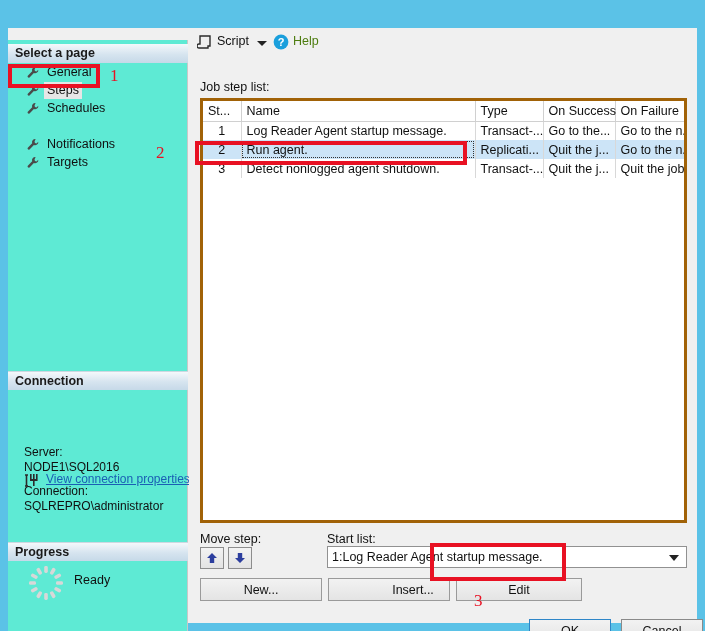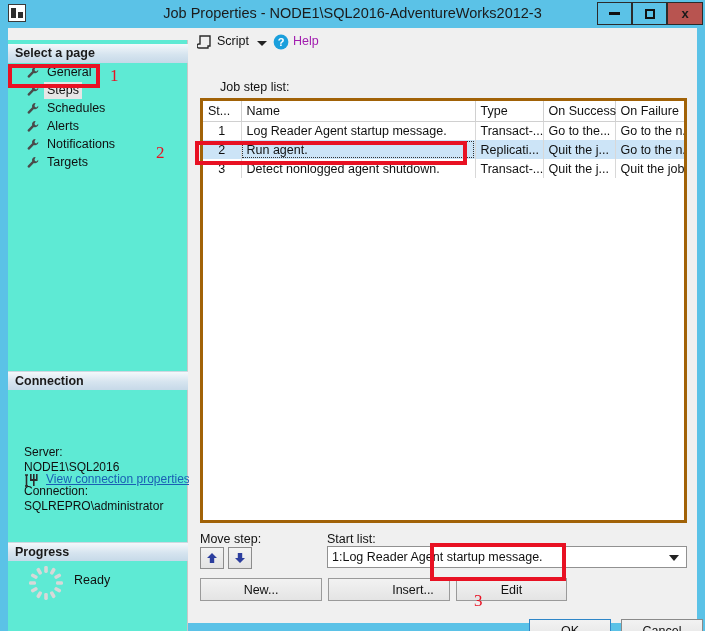--- a/index.html
+++ b/index.html
@@ -154,25 +154,25 @@
   }
   #script-icon { position: absolute; left: 8px; top: 7px; width: 15px; height: 15px; }
   #script-label { position: absolute; left: 28px; top: 6px; font-size: 12.5px; color: #111; }
   #script-caret {
     position: absolute; left: 68px; top: 13px;
     width: 0; height: 0;
     border-left: 5px solid transparent; border-right: 5px solid transparent;
     border-top: 5px solid #222;
   }
   #help-icon { position: absolute; left: 84px; top: 6px; width: 16px; height: 16px; }
-  #help-label { position: absolute; left: 104px; top: 6px; font-size: 12.5px; color: #a21caf; }
+  #help-label { position: absolute; left: 104px; top: 6px; font-size: 12.5px; color: #4d7c0f; }
 
   #list-caption {
     position: absolute; left: 11px; top: 52px;
-    font-size: 12.5px; color: #111; margin-left: 20px;
+    font-size: 12.5px; color: #111;
   }
 
   #listbox {
     position: absolute; left: 11px; top: 70px;
     width: 487px; height: 425px;
     background: #ffffff;
     border: 3px solid #a16207;
     overflow: hidden;
   }
   #grid { width: 485px; border-collapse: collapse; table-layout: fixed; }
@@ -227,21 +227,21 @@
 
   .btn {
     position: absolute; top: 550px; height: 23px;
     background: linear-gradient(to bottom,#f2f2f2,#e4e4e4);
     border: 1px solid #9a9a9a;
     font-size: 12.5px; color: #111;
     display: flex; align-items: center; justify-content: center;
   }
   #btn-new    { left: 11px;  width: 122px; }
   #btn-insert { left: 139px; width: 122px; padding-left: 48px; }
-  #btn-edit   { left: 267px; width: 111px; }
+  #btn-edit   { left: 267px; width: 126px; }
   #btn-delete { left: 395px; width: 103px; }
 
   
   #btn-ok {
     position: absolute; left: 521px; top: 591px;
     width: 82px; height: 23px;
     background: linear-gradient(to bottom,#f2f2f2,#e4e4e4);
     border: 1px solid #2e86c8;
     font-size: 12.5px; color: #111;
     display: flex; align-items: center; justify-content: center;
@@ -273,33 +273,20 @@
   }
   #num-1 { left: 110px; top: 66px; }
   #num-2 { left: 156px; top: 143px; }
   #num-3 { left: 474px; top: 591px; }
 </style>
 </head>
 <body>
 
 <div id="window">
 
-  <div id="titlebar">
-    <div id="app-icon">
-      <div class="glyph"></div>
-    </div>
-    <div id="title-text">Job Properties - NODE1\SQL2016-AdventureWorks2012-3</div>
-    <div class="winbtn" id="btn-min">
-        <div class="bar"></div>
-      </div>
-    <div class="winbtn" id="btn-max">
-        <div class="sq"></div>
-      </div>
-    <div class="winbtn" id="btn-close">x</div>
-  </div>
 
   <div id="body">
 
     <div id="leftpane">
 
       <div class="section-header" id="hdr-select">Select a page</div>
 
       <div class="page-item" style="top:24px">
         <svg class="wrench" viewBox="0 0 16 16">
           <path d="M11.2 1.2a4 4 0 0 0-4.2 5.4L1.6 12a1.5 1.5 0 0 0 2.1 2.1l5.4-5.4a4 4 0 0 0 5.4-4.2l-2.2 2.2-1.9-.5-.5-1.9z" fill="#4a4a4a"></path>
@@ -314,26 +301,20 @@
         <span class="plabel">Steps</span>
       </div>
 
       <div class="page-item" style="top:60px">
         <svg class="wrench" viewBox="0 0 16 16">
           <path d="M11.2 1.2a4 4 0 0 0-4.2 5.4L1.6 12a1.5 1.5 0 0 0 2.1 2.1l5.4-5.4a4 4 0 0 0 5.4-4.2l-2.2 2.2-1.9-.5-.5-1.9z" fill="#4a4a4a"></path>
         </svg>
         <span class="plabel">Schedules</span>
       </div>
 
-      <div class="page-item" style="top:78px">
-        <svg class="wrench" viewBox="0 0 16 16">
-          <path d="M11.2 1.2a4 4 0 0 0-4.2 5.4L1.6 12a1.5 1.5 0 0 0 2.1 2.1l5.4-5.4a4 4 0 0 0 5.4-4.2l-2.2 2.2-1.9-.5-.5-1.9z" fill="#4a4a4a"></path>
-        </svg>
-        <span class="plabel">Alerts</span>
-      </div>
 
       <div class="page-item" style="top:96px">
         <svg class="wrench" viewBox="0 0 16 16">
           <path d="M11.2 1.2a4 4 0 0 0-4.2 5.4L1.6 12a1.5 1.5 0 0 0 2.1 2.1l5.4-5.4a4 4 0 0 0 5.4-4.2l-2.2 2.2-1.9-.5-.5-1.9z" fill="#4a4a4a"></path>
         </svg>
         <span class="plabel">Notifications</span>
       </div>
 
       <div class="page-item" style="top:114px">
         <svg class="wrench" viewBox="0 0 16 16">

